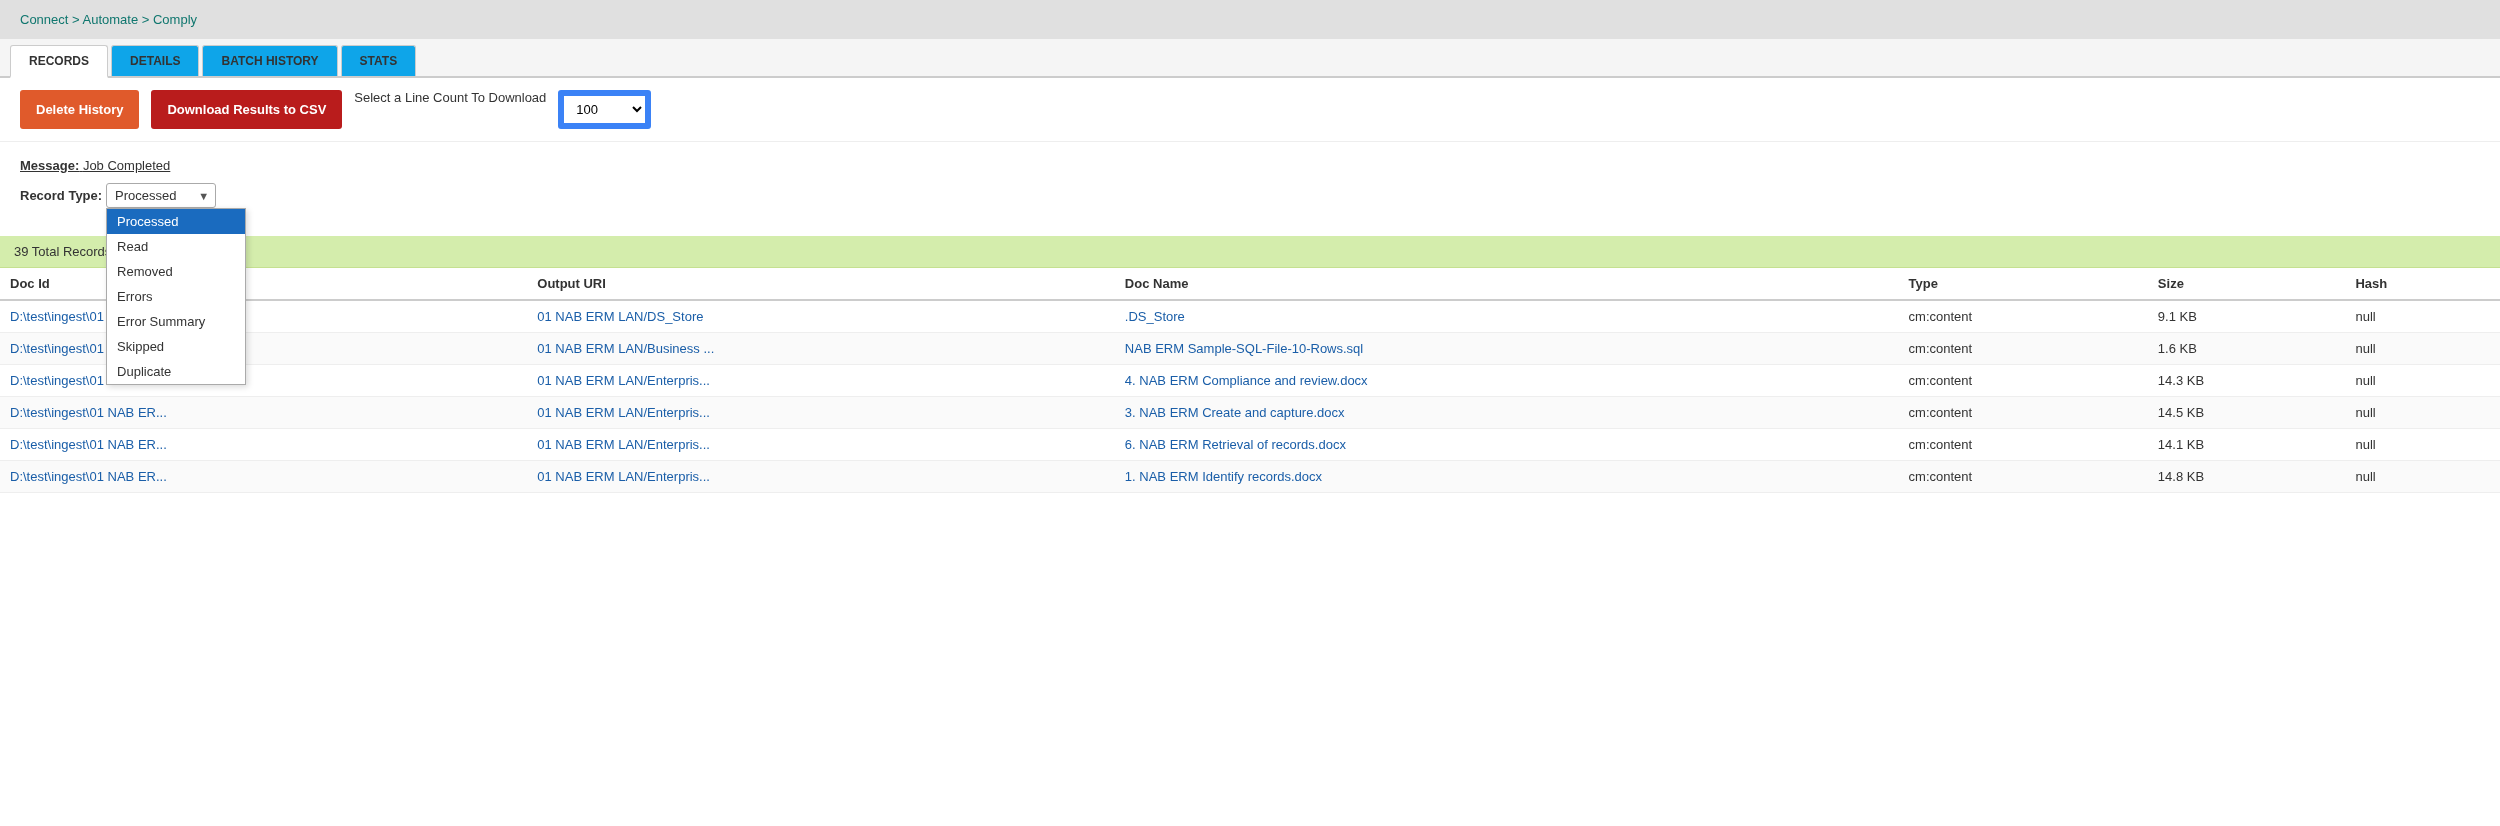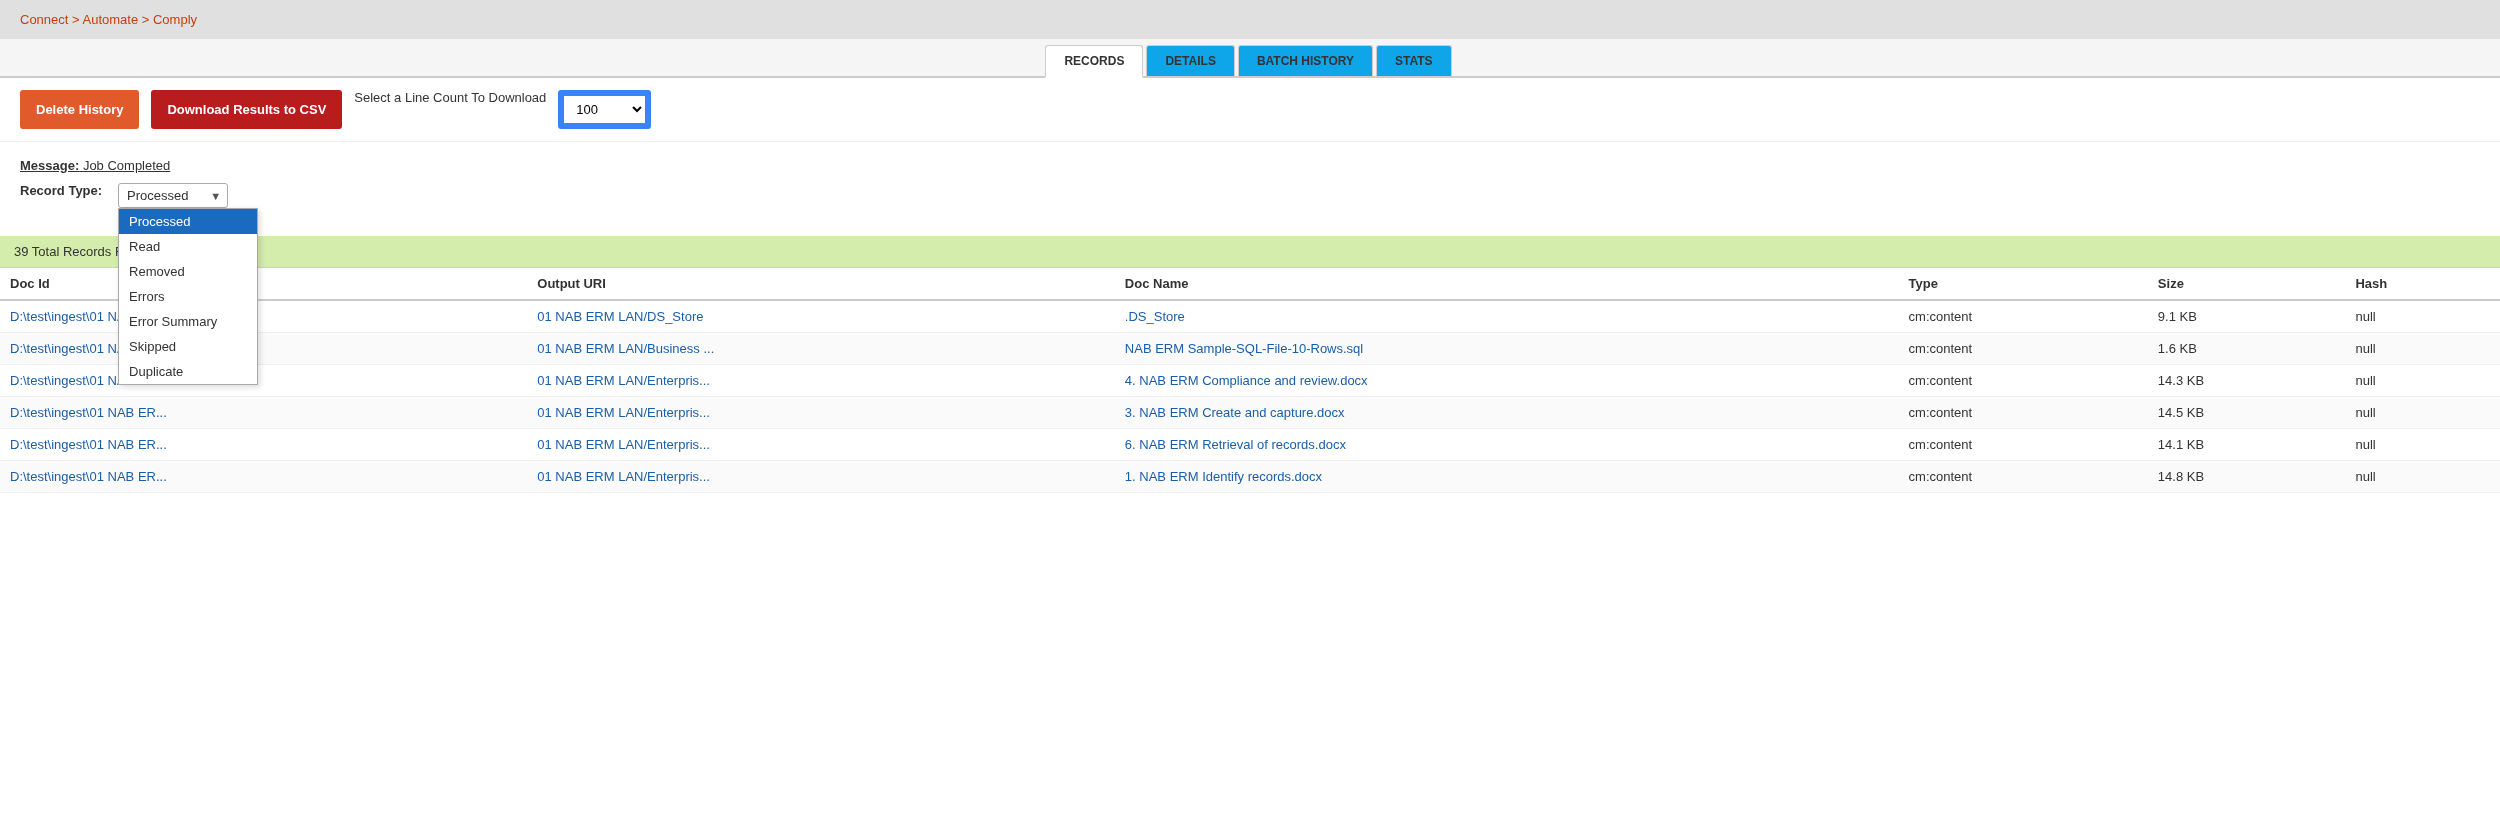--- a/index.html
+++ b/index.html
@@ -13,30 +13,29 @@
       justify-content: space-between;
       align-items: center;
     }
     .page-title {
       font-size: 18px;
       font-weight: bold;
       color: #222;
     }
     .breadcrumb {
       font-size: 13px;
-      color: #c2410c;
+      color: #0f766e;
     }
 
     
     .tabs-bar {
       display: flex;
       border-bottom: 2px solid #ccc;
       padding: 0 10px;
       background: #f5f5f5;
-      justify-content: center;
     }
     .tab {
       padding: 8px 18px;
       border: 1px solid #ccc;
       border-bottom: none;
       background: #0ea5e9;
       cursor: pointer;
       font-size: 12px;
       font-weight: bold;
       color: #333;
@@ -99,22 +98,22 @@
     .message-row {
       font-size: 13px;
       margin-bottom: 10px;
       text-decoration: underline;
     }
     .message-row strong { font-weight: bold; }
 
     
     .record-type-row {
       display: flex;
-      align-items: flex-start;
-      gap: 16px;
+      align-items: center;
+      gap: 4px;
       font-size: 13px;
       margin-bottom: 12px;
       position: relative;
     }
     .record-type-label { font-weight: bold; }
 
     
     .dropdown-wrapper {
       position: relative;
       display: inline-block;

